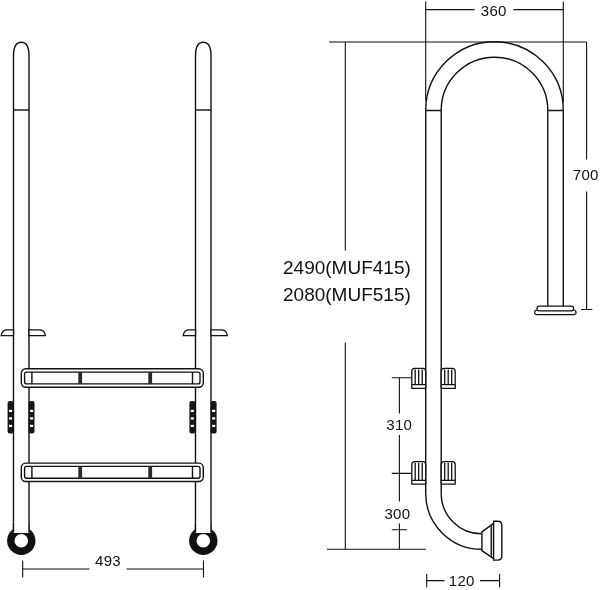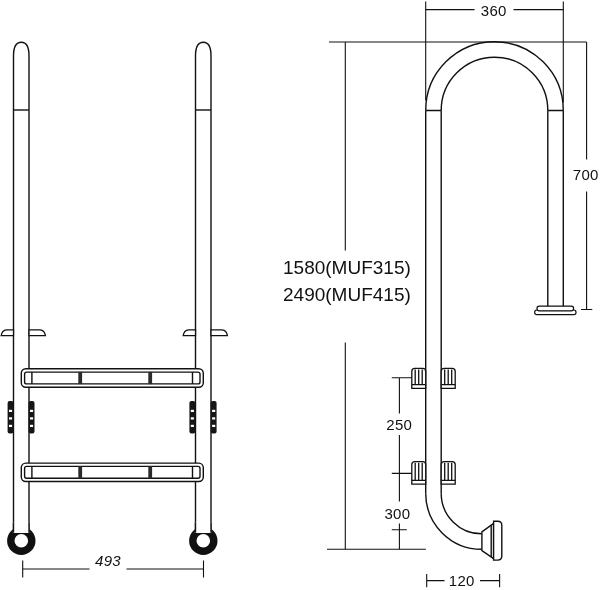--- a/index.html
+++ b/index.html
@@ -146,23 +146,23 @@
           <path d="M 441.2,484.2 V 464.6 Q 441.2,461.6 444.2,461.6 L 452.2,461.6 Q 455.2,461.6 455.2,464.6 L 455.2,484.2 Z"></path>
           <path d="M 441.2,480.4 H 455.2 M 444.7,462.8 V 480.4 M 448.2,462.8 V 480.4 M 451.7,462.8 V 480.4"></path>
         </g>
       </g>
     </g>
   </g>
 </svg>
 
 <div class="dim-label" style="left:493.8px;top:9.5px;">360</div>
 <div class="dim-label" style="left:585.8px;top:174px;">700</div>
-<div class="dim-label" style="left:399.3px;top:424px;">250</div>
+<div class="dim-label" style="left:399.3px;top:424px;">310</div>
 <div class="dim-label" style="left:397.4px;top:512.5px;">300</div>
 <div class="dim-label" style="left:461.8px;top:580.3px;">120</div>
-<div class="dim-label" style="left:108px;top:560px;font-style:italic;">493</div>
+<div class="dim-label" style="left:108px;top:560px;">493</div>
 
 <div class="model-block">
-  <div>1580(MUF315)</div>
   <div>2490(MUF415)</div>
+  <div>2080(MUF515)</div>
 </div>
 
 </div>
 
 </body></html>

